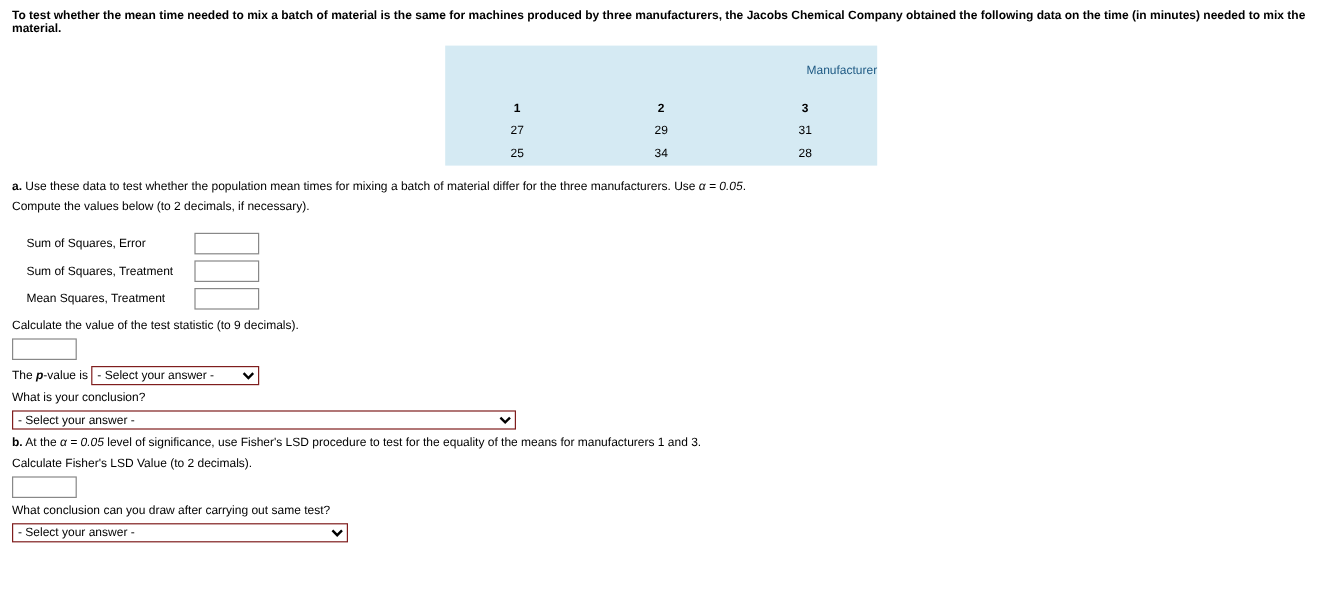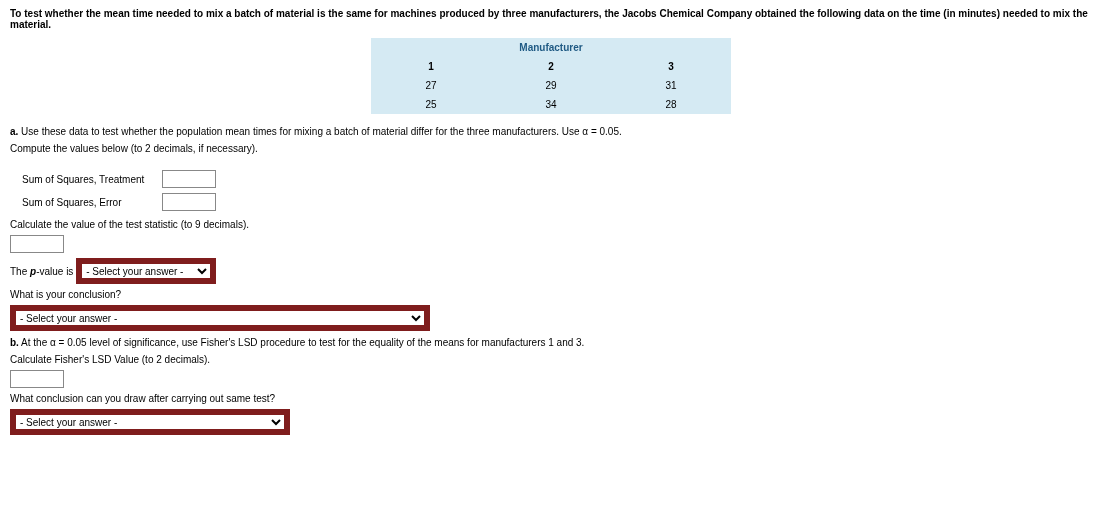--- a/index.html
+++ b/index.html
@@ -11,56 +11,56 @@
     width: 1082px;
   }
   .intro { margin-bottom: 8px; font-weight: bold; }
   .tbl-wrap { width: 100%; display: flex; justify-content: center; margin-bottom: 12px; }
   table.data {
     border-collapse: collapse;
     background: #d5eaf3;
   }
   table.data th {
     color: #1f5a84;
-    font-weight: bold;
-    text-align: center;
-    padding: 4px 0;
+    font-weight: normal;
+    text-align: right;
+    padding: 16px 0;
   }
   table.data td {
     text-align: center;
     padding: 4px 0;
     width: 120px;
     border: none;
   }
   table.data .num-header td { font-weight: bold; }
   .part { margin: 6px 0; }
   .letter { font-weight: bold; }
-  .alpha { }
+  .alpha { font-style: italic; }
   .indent1 { margin-left: 0; margin-top: 6px; margin-bottom: 16px; }
   .metrics { margin: 8px 0 8px 12px; }
   .metric-row { display: flex; align-items: center; margin: 5px 0; }
   .metric-label { width: 140px; }
   input[type="text"].small {
     width: 48px;
     height: 14px;
     border: 1px solid #888;
     font-size: 10px;
     padding: 1px 2px;
   }
   input[type="text"].tiny {
     width: 48px;
     height: 14px;
     border: 1px solid #888;
     font-size: 10px;
     padding: 1px 2px;
   }
   select {
-    border: 6px solid #7f1d1d;
+    border: 1px solid #7f1d1d;
     font-size: 10px;
-    height: 26px;
+    height: 16px;
     background: #fff;
   }
   select.wide { width: 420px; }
   select.med { width: 280px; }
   select.short { width: 140px; }
   .line { margin: 5px 0; }
   .pvalline { margin: 5px 0; }
   .pval-em { font-style: italic; font-weight: bold; }
 </style>
 </head>
@@ -94,25 +94,29 @@
 </div>
 
 <div class="part">
   <span class="letter">a.</span><span> Use these data to test whether the population mean times for mixing a batch of material differ for the three manufacturers. Use </span><span class="alpha">α = 0.05</span><span>.</span>
 </div>
 
 <div class="indent1">Compute the values below (to 2 decimals, if necessary).</div>
 
 <div class="metrics">
   <div class="metric-row">
+    <span class="metric-label">Sum of Squares, Error</span>
+    <input type="text" class="small" style="">
+  </div>
+  <div class="metric-row">
     <span class="metric-label">Sum of Squares, Treatment</span>
     <input type="text" class="small" style="">
   </div>
   <div class="metric-row">
-    <span class="metric-label">Sum of Squares, Error</span>
+    <span class="metric-label">Mean Squares, Treatment</span>
     <input type="text" class="small" style="">
   </div>
 </div>
 
 <div class="line">Calculate the value of the test statistic (to 9 decimals).</div>
 <div class="line"><input type="text" class="tiny" style=""></div>
 
 <div class="pvalline">
   <span>The </span><span class="pval-em">p</span><span>-value is </span>
   <select class="short">

